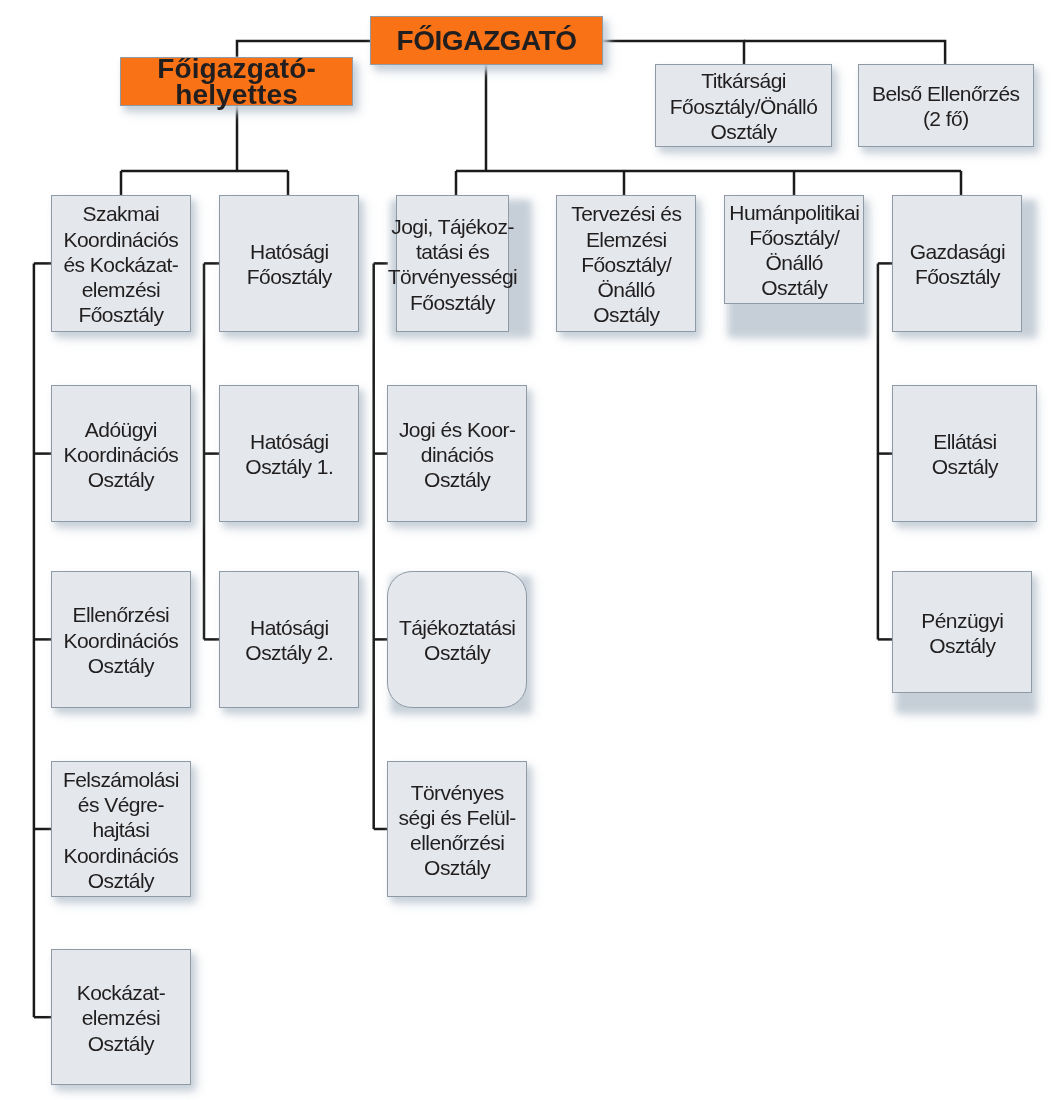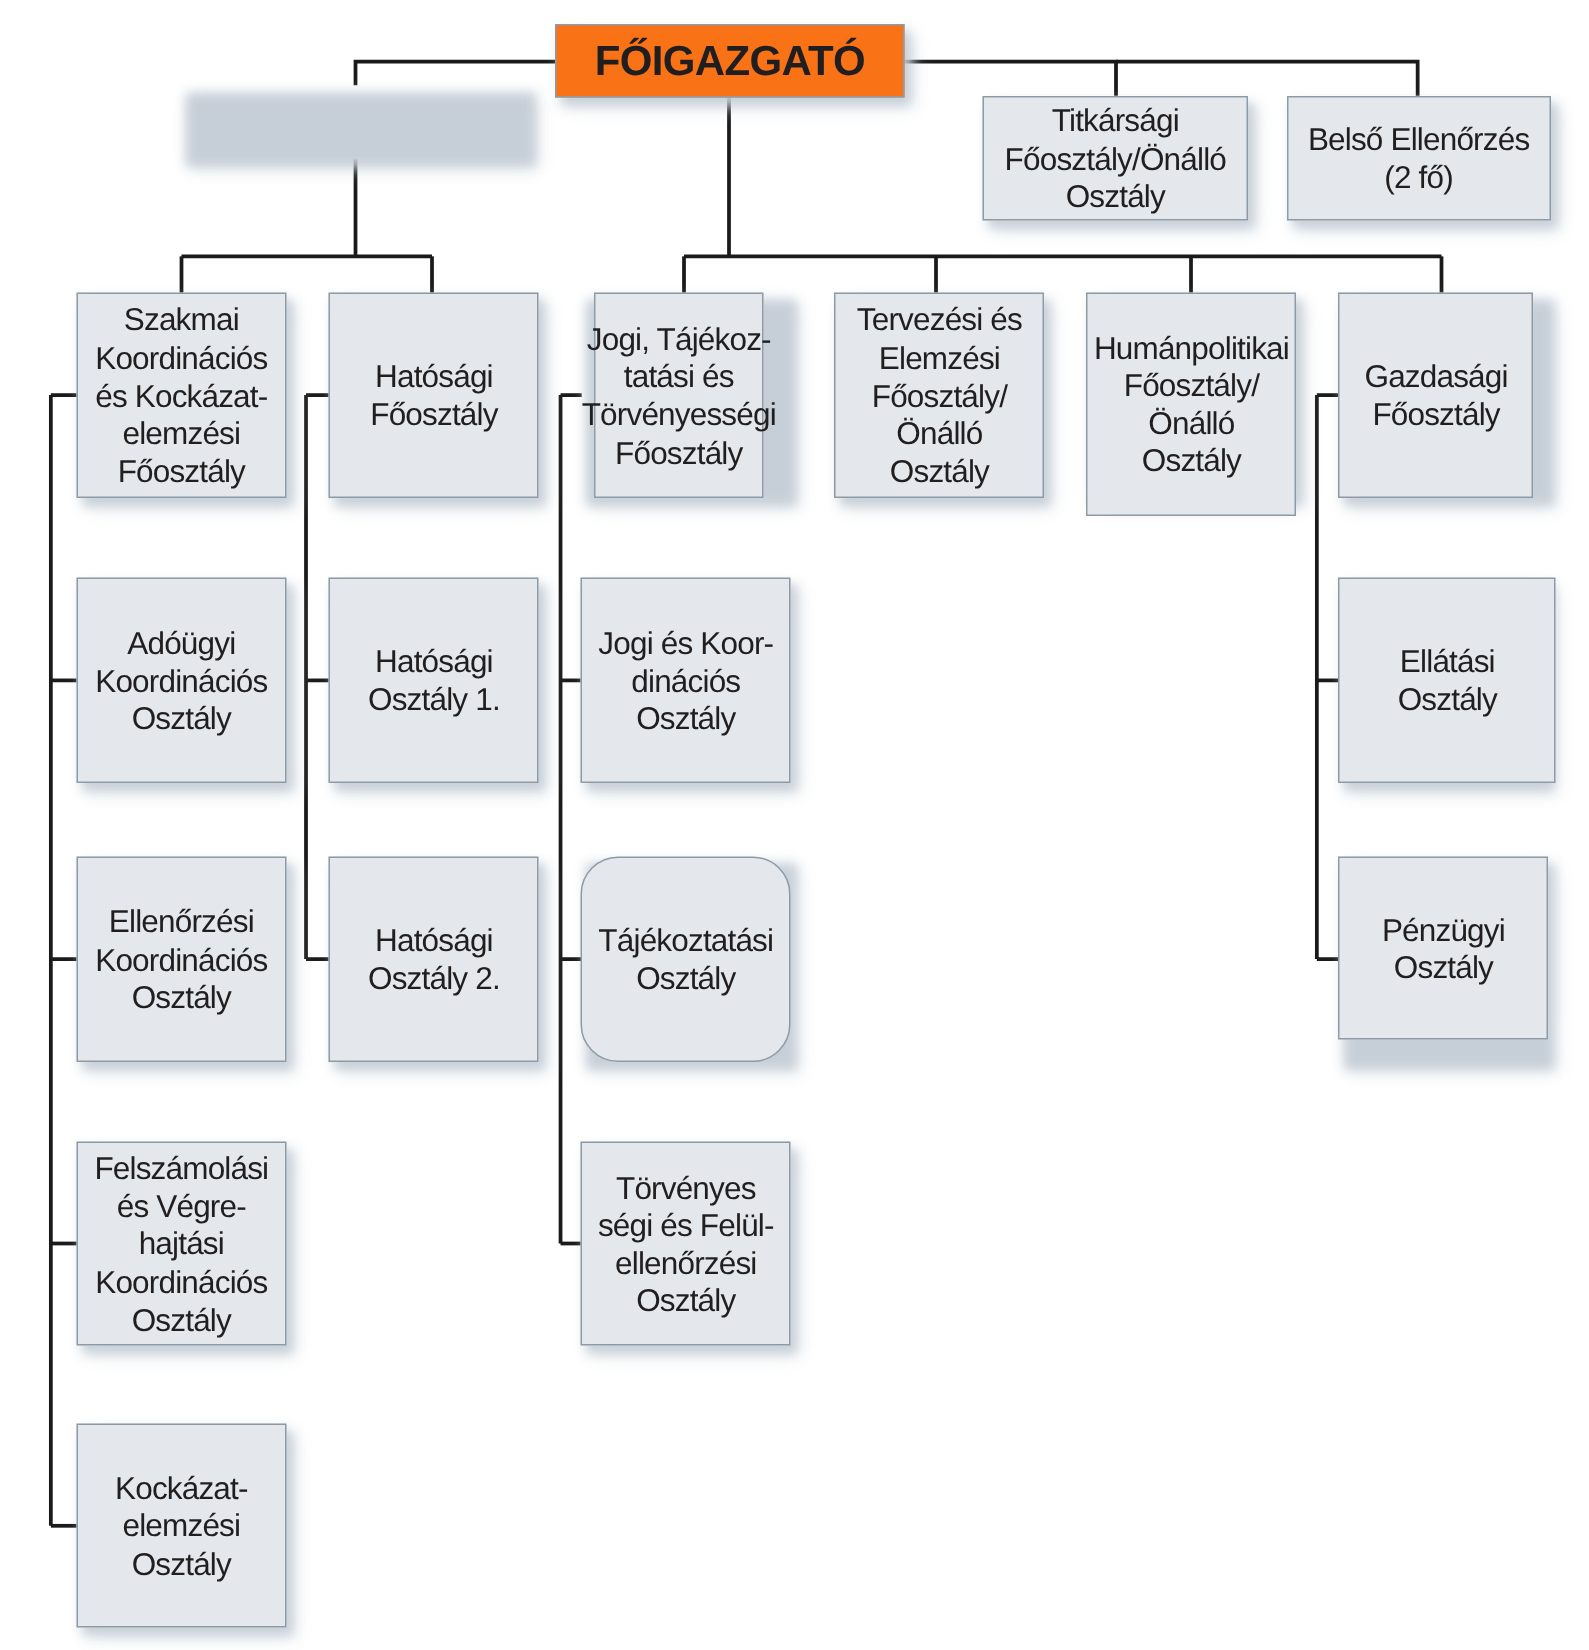--- a/index.html
+++ b/index.html
@@ -98,20 +98,21 @@
   <div class="node-shadow" style="left: 896.4px; top: 390.2px; width: 139.8px; height: 136.8px;"></div>
   <div class="node-shadow" style="left: 55px; top: 575.9px; width: 139.8px; height: 137px;"></div>
   <div class="node-shadow" style="left: 223.4px; top: 575.9px; width: 139.8px; height: 137px;"></div>
   <div class="node-shadow" style="left: 391.3px; top: 575.9px; width: 139.8px; height: 137px;"></div>
   <div class="node-shadow" style="left: 896.4px; top: 575.9px; width: 139.8px; height: 137px;"></div>
   <div class="node-shadow" style="left: 55px; top: 765.6px; width: 139.8px; height: 136.9px;"></div>
   <div class="node-shadow" style="left: 391.3px; top: 765.6px; width: 139.8px; height: 136.9px;"></div>
   <div class="node-shadow" style="left: 55px; top: 953.9px; width: 139.8px; height: 136.5px;"></div>
 
   <div class="node head caps" style="left: 370.3px; top: 15.8px; width: 232.6px; height: 49.1px;"><span class="node-label">FŐIGAZGATÓ</span></div>
+  <div class="node head" style="left: 120.1px; top: 56.8px; width: 232.9px; height: 49.3px;"><span class="node-label">Főigazgató-helyettes</span></div>
   <div class="node" style="left: 655.4px; top: 63.9px; width: 176.3px; height: 82.7px;"><span class="node-label">Titkársági
 Főosztály/Önálló
 Osztály</span></div>
   <div class="node" style="left: 857.6px; top: 63.9px; width: 176.3px; height: 82.7px;"><span class="node-label">Belső Ellenőrzés
 (2 fő)</span></div>
   <div class="node" style="left: 51px; top: 194.9px; width: 139.8px; height: 137.1px;"><span class="node-label">Szakmai
 Koordinációs
 és Kockázat-
 elemzési
 Főosztály</span></div>
@@ -119,21 +120,21 @@
 Főosztály</span></div>
   <div class="node" style="left: 396px; top: 194.9px; width: 113px; height: 137.1px;"><span class="node-label">Jogi, Tájékoz-
 tatási és
 Törvényességi
 Főosztály</span></div>
   <div class="node" style="left: 556.4px; top: 194.9px; width: 139.8px; height: 137.1px;"><span class="node-label">Tervezési és
 Elemzési
 Főosztály/
 Önálló
 Osztály</span></div>
-  <div class="node" style="left: 724.4px; top: 194.9px; width: 139.8px; height: 149px;"><span class="node-label">Humánpolitikai
+  <div class="node" style="left: 724.4px; top: 194.9px; width: 139.8px; height: 109px;"><span class="node-label">Humánpolitikai
 Főosztály/
 Önálló
 Osztály</span></div>
   <div class="node" style="left: 892.4px; top: 194.9px; width: 130px; height: 137.1px;"><span class="node-label">Gazdasági
 Főosztály</span></div>
   <div class="node" style="left: 51px; top: 385.2px; width: 139.8px; height: 136.8px;"><span class="node-label">Adóügyi
 Koordinációs
 Osztály</span></div>
   <div class="node" style="left: 219.4px; top: 385.2px; width: 139.8px; height: 136.8px;"><span class="node-label">Hatósági
 Osztály 1.</span></div>

